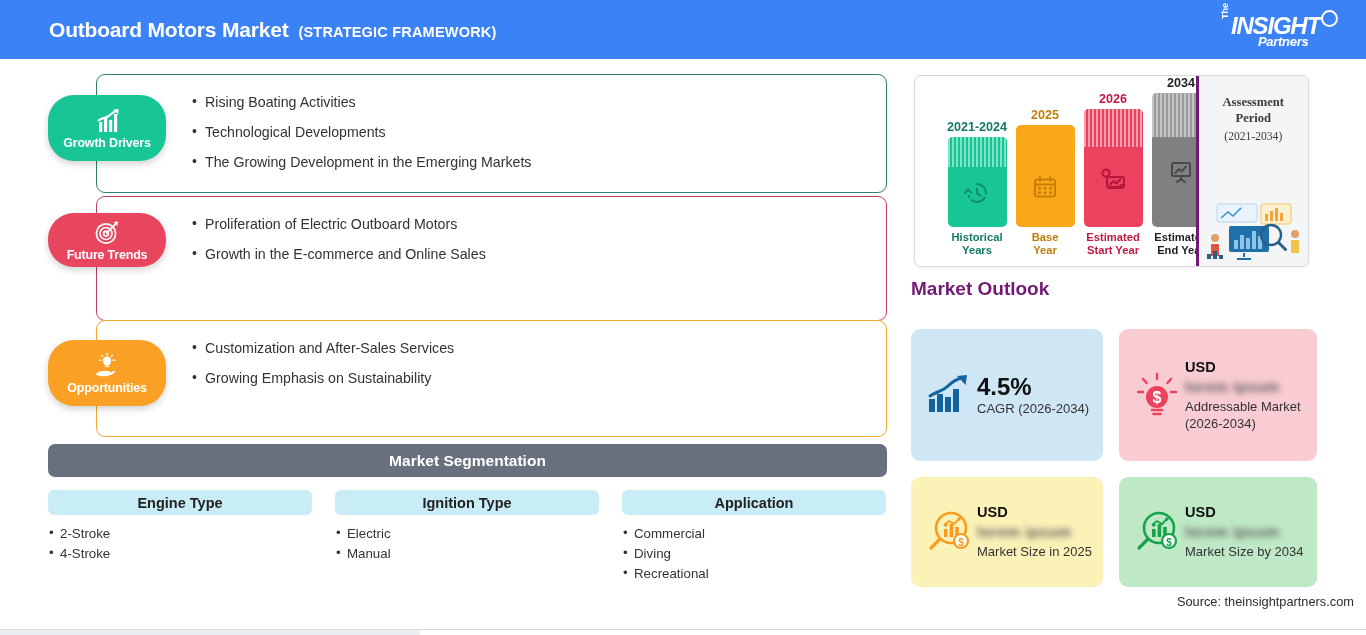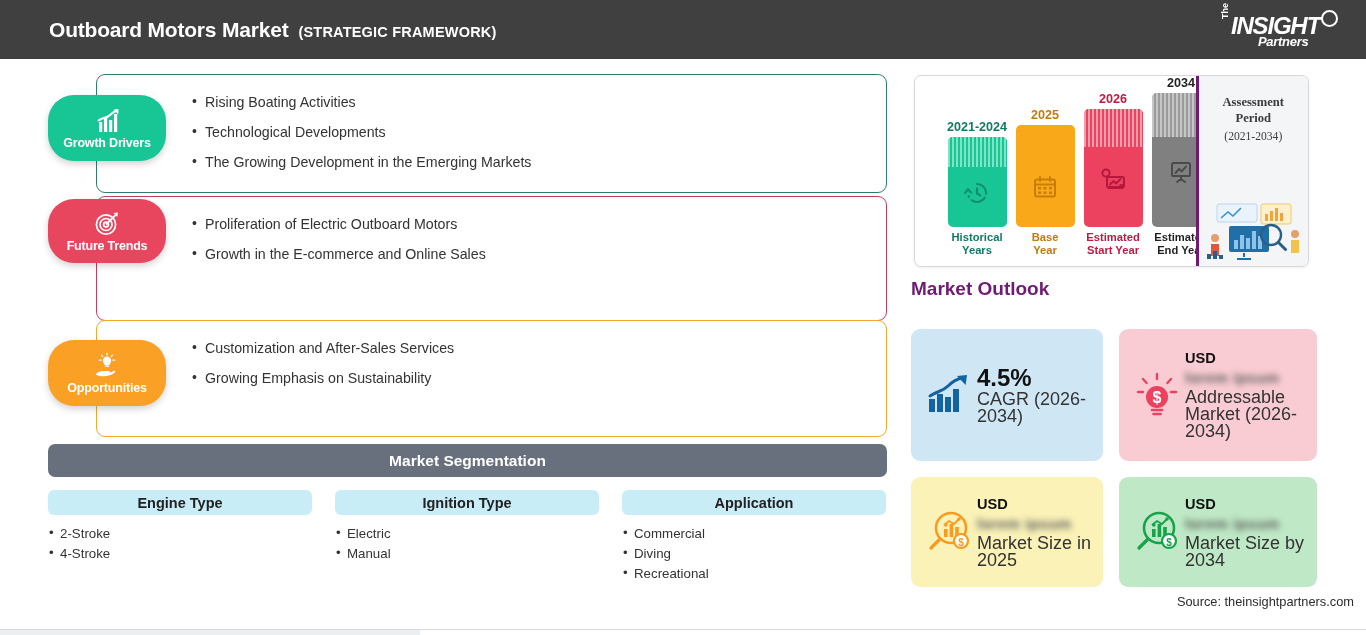--- a/index.html
+++ b/index.html
@@ -7,21 +7,21 @@
   body {
     font-family: "Liberation Sans", sans-serif;
     background: #ffffff;
     position: relative;
     overflow: hidden;
   }
 
   
   #header {
     position: absolute; left: 0; top: 0; width: 1366px; height: 59px;
-    background: #404040;
+    background: #3b82f6;
     display: flex; align-items: center;
   }
   #header-title-wrap { margin-left: 49px; display: flex; align-items: baseline; }
   #header-title { color: #ffffff; font-size: 21px; font-weight: bold; letter-spacing: -0.2px; }
   #header-sub { color: #ffffff; font-size: 14.5px; font-weight: bold; margin-left: 10px; letter-spacing: 0.2px; }
   #logo { position: absolute; right: 26px; top: 10px; width: 120px; height: 42px; color:#fff; }
   #logo .the { font-size: 9px; font-weight: bold; position: absolute; left: 0; top: 9px;
                transform: rotate(-90deg); transform-origin: left top; letter-spacing: 0px; }
   #logo .insight { position: absolute; left: 11px; top: 2px; font-size: 24px; font-weight: bold;
                    letter-spacing: -1.2px; font-style: italic; }
@@ -61,21 +61,21 @@
   .bullets.top { justify-content: flex-start; padding-top: 21px; }
   .bullet { font-size: 14.2px; color: #333333; line-height: 1; margin-bottom: 0; position: relative;
             padding-left: 13px; }
   .bullet::before { content: "•"; position: absolute; left: 0; top: -1px; color: #333; font-size: 14px; }
 
   
   .pillar.drivers { top: 15px; height: 119px; }
   .pillar.drivers .badge { top: 21px; height: 66px; }
   .pillar.drivers .bullet { margin-bottom: 16px; }
   .pillar.trends { top: 137px; height: 125px; }
-  .pillar.trends .badge { top: 3px; height: 64px; }
+  .pillar.trends .badge { top: 17px; height: 54px; }
   .pillar.trends .bullet { margin-bottom: 16px; }
   .pillar.opps { top: 261px; height: 117px; }
   .pillar.opps .badge { top: 20px; height: 66px; }
   .pillar.opps .bullet { margin-bottom: 16px; }
 
   
   #seg-header {
     position: absolute; left: 48px; top: 385px; width: 839px; height: 33px;
     background: #67707c; border-radius: 7px; color: #fff;
     display: flex; align-items: center; justify-content: center;
@@ -123,21 +123,21 @@
   .ocard.cagr  { left: 11px;  top: 270px; width: 192px; height: 132px; background: #cfe6f5; }
   .ocard.addr  { left: 219px; top: 270px; width: 198px; height: 132px; background: #f9ccd3; }
   .ocard.size25{ left: 11px;  top: 418px; width: 192px; height: 110px; background: #fbf2b8; }
   .ocard.size34{ left: 219px; top: 418px; width: 198px; height: 110px; background: #bfe9c6; }
 
   .ocard .inner { display: flex; height: 100%; padding: 0 10px; }
   .ocard .icwrap { width: 56px; display: flex; align-items: center; justify-content: center; flex: none; }
   .ocard .txt { flex: 1; display: flex; flex-direction: column; justify-content: center; }
   .ocard.cagr .txt { justify-content: center; }
   .big-pct { font-size: 24px; font-weight: bold; color: #111; line-height: 26px; }
-  .sub-lbl { font-size: 18px; color: #333; line-height: 17px; }
+  .sub-lbl { font-size: 13px; color: #333; line-height: 17px; }
   .usd { font-size: 14.6px; font-weight: bold; color: #111; }
   .blurred { font-size: 15px; font-weight: bold; color: #5a5a5a; filter: blur(3.4px);
              letter-spacing: 0.5px; margin: 3px 0 3px 0; height: 17px; }
   .ocard.cagr .inner, .ocard.addr .inner, .ocard.size25 .inner, .ocard.size34 .inner { align-items: center; }
   .ocard.addr .txt, .ocard.size25 .txt, .ocard.size34 .txt { justify-content: center; }
 
   #source { position: absolute; right: 12px; top: 535px; font-size: 12.8px; color: #2b2b2b; }
 
   #bottom-rule { position: absolute; left: 0; top: 629px; width: 1366px; height: 1px; background: #d9d9d9; }
   #footer-nub { position: absolute; left: 0; top: 630px; width: 420px; height: 5px; background: #eceff1; }

